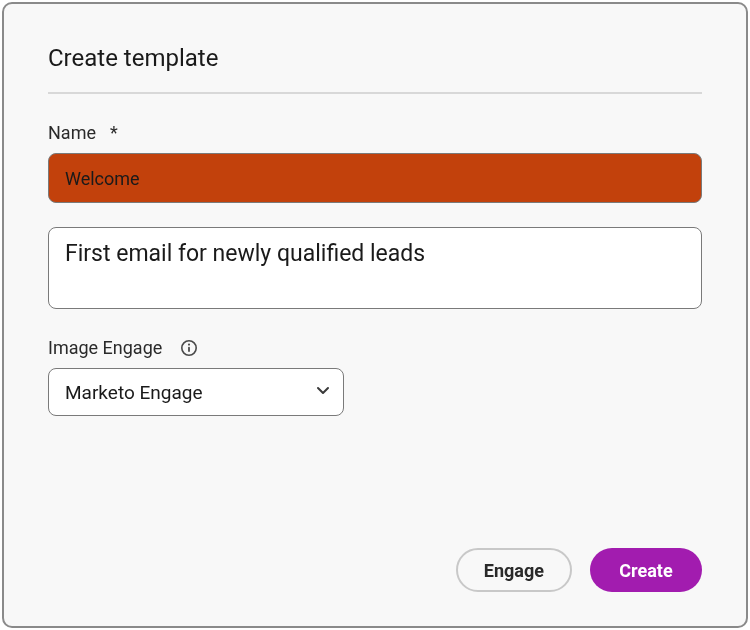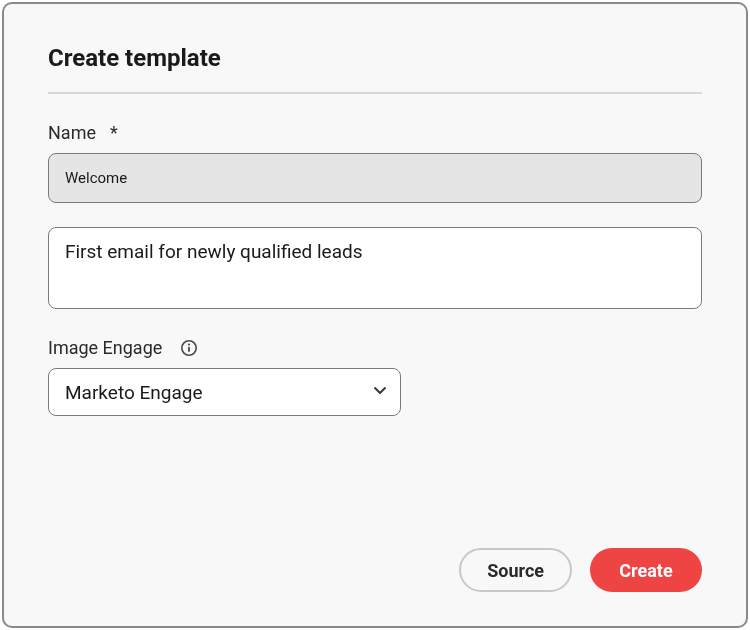--- a/index.html
+++ b/index.html
@@ -21,21 +21,21 @@
       height: 626px;
       background: #f8f8f8;
       border: 2px solid #8a8a8a;
       border-radius: 10px;
       padding: 40px 44px 34px 44px;
       display: flex;
       flex-direction: column;
     }
     .dialog-title {
       font-size: 24px;
-      font-weight: 700;
+      font-weight: 400;
       color: #1a1a1a;
       margin-bottom: 20px;
     }
     .divider {
       border: none;
       border-top: 2px solid #d8d8d8;
       margin-bottom: 28px;
     }
     .field-group {
       margin-bottom: 24px;
@@ -50,51 +50,51 @@
     }
     .required-asterisk {
       font-size: 18px;
       color: #2a2a2a;
     }
     .text-input {
       width: 100%;
       height: 50px;
       border: 1.5px solid #7a7a7a;
       border-radius: 8px;
-      background: #e5e5e5;
+      background: #c2410c;
       padding: 0 16px;
-      font-size: 15px;
+      font-size: 18px;
       color: #1a1a1a;
       font-family: inherit;
       outline: none;
     }
     .textarea-input {
       width: 100%;
       height: 82px;
       border: 1.5px solid #7a7a7a;
       border-radius: 8px;
       background: #ffffff;
       padding: 12px 16px;
-      font-size: 19px;
+      font-size: 23px;
       color: #1a1a1a;
       font-family: inherit;
       resize: none;
       outline: none;
     }
     .info-icon {
       display: inline-flex;
       align-items: center;
       justify-content: center;
       width: 18px;
       height: 18px;
       margin-left: 4px;
     }
     .select-wrapper {
       position: relative;
-      width: 353px;
+      width: 296px;
     }
     .select-input {
       width: 100%;
       height: 48px;
       border: 1.5px solid #7a7a7a;
       border-radius: 8px;
       background: #ffffff;
       padding: 0 44px 0 16px;
       font-size: 19px;
       color: #1a1a1a;
@@ -129,21 +129,21 @@
       display: inline-flex;
       align-items: center;
       justify-content: center;
     }
     .btn-secondary {
       background: #f8f8f8;
       color: #2a2a2a;
       border: 2px solid #c8c8c8;
     }
     .btn-primary {
-      background: #ef4444;
+      background: #a21caf;
       color: #ffffff;
       min-width: 112px;
     }
   </style>
 </head>
 <body>
 
 <div class="dialog">
   <h1 class="dialog-title">Create template</h1>
   <hr class="divider">
@@ -177,16 +177,16 @@
       </select>
       <span class="chevron-icon">
         <svg width="14" height="14" viewBox="0 0 14 14" fill="none">
           <path d="M2 4.5 L7 9.5 L12 4.5" stroke="#3a3a3a" stroke-width="2" stroke-linecap="round" stroke-linejoin="round"></path>
         </svg>
       </span>
     </div>
   </div>
 
   <div class="button-row">
-    <button class="btn btn-secondary">Source</button>
+    <button class="btn btn-secondary">Engage</button>
     <button class="btn btn-primary">Create</button>
   </div>
 </div>
 
 </body></html>

